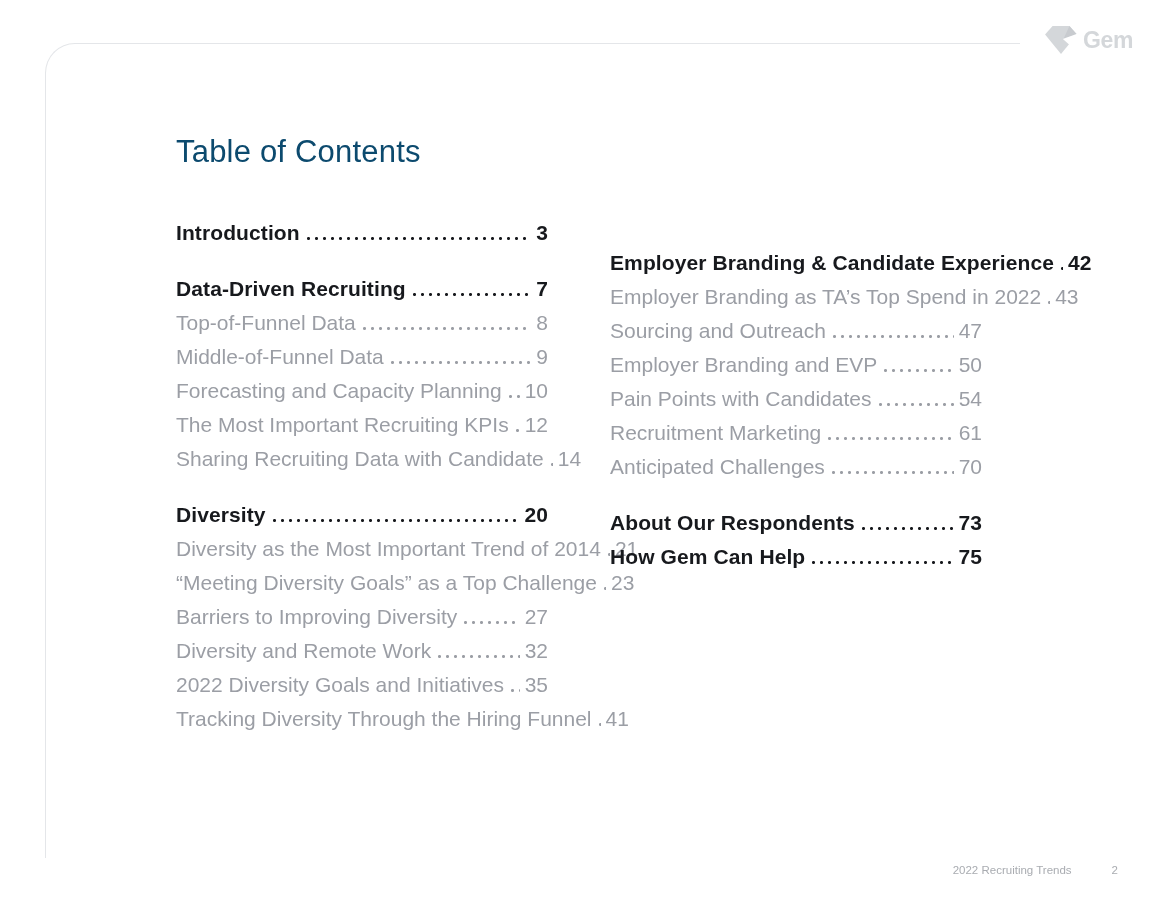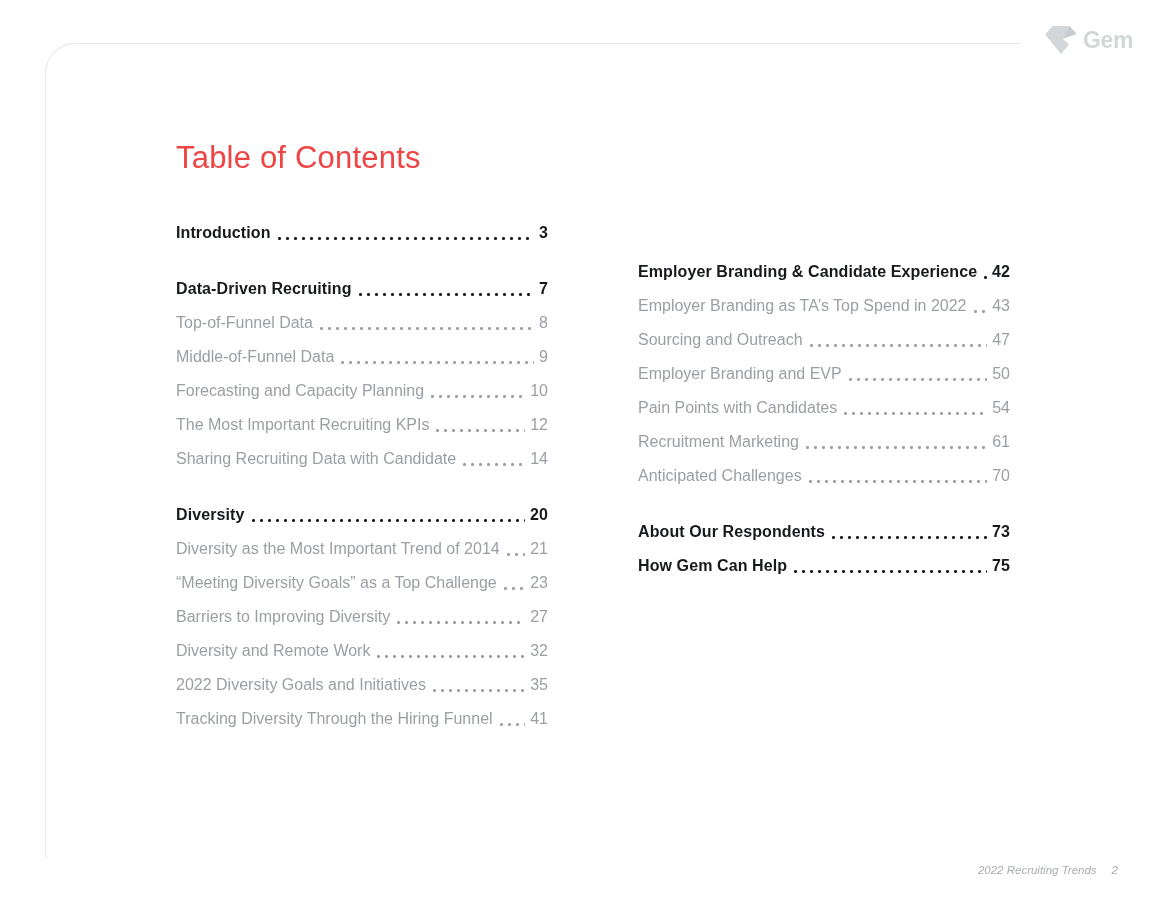--- a/index.html
+++ b/index.html
@@ -14,48 +14,48 @@
     border-top: 1px solid #e4e6e9; border-left: 1px solid #e4e6e9;
     border-top-left-radius: 30px;
   }
 
   
   .brand { position: absolute; left: 1044px; top: 25px; display: flex; align-items: center; gap: 5px; }
   .brand svg { display: block; }
   .brand-name { font-size: 23px; font-weight: 700; color: #d4d7da; letter-spacing: -0.3px; }
 
   .page-title {
-    position: absolute; left: 176px; top: 140px;
-    font-size: 31px; font-weight: 400; color: #ef4444; letter-spacing: 0.2px;
+    position: absolute; left: 176px; top: 134px;
+    font-size: 31px; font-weight: 400; color: #0c4a6e; letter-spacing: 0.2px;
   }
 
   .toc-col { position: absolute; width: 372px; }
   .toc-col.left  { left: 176px; top: 216px; }
-  .toc-col.right { left: 610px; top: 255px; margin-left: 28px; }
+  .toc-col.right { left: 610px; top: 246px; }
 
   .toc-group + .toc-group { margin-top: 22px; }
 
   .toc-row {
     display: flex; height: 34px; line-height: 34px;
-    font-size: 16px; color: #9b9ea5; cursor: default;
+    font-size: 21px; color: #9b9ea5; cursor: default;
   }
   .toc-row.bold { color: #17191d; font-weight: 700; letter-spacing: 0.1px; }
   .toc-label { white-space: nowrap; }
   .dots { flex: 1 1 auto; position: relative; min-width: 14px; }
   .dots::after {
     content: ""; position: absolute; left: 7px; right: 5px; bottom: 10px; height: 3px;
     background-image: radial-gradient(circle at 1.5px 1.5px, currentColor 1.25px, transparent 1.7px);
     background-size: 8px 3px; background-repeat: repeat-x;
   }
   .toc-page { white-space: nowrap; text-align: right; }
 
   .footer {
     position: absolute; top: 864px; right: 46px;
-    display: flex; align-items: baseline; gap: 15px;
-    font-size: 11.5px; color: #a9acb1; font-style: italic;
+    display: flex; align-items: baseline; gap: 40px;
+    font-size: 11.5px; color: #a9acb1;
   }
 </style>
 </head>
 <body>
 
 <div class="stage">
 
   <div class="page-card"></div>
 
   <div class="brand">

